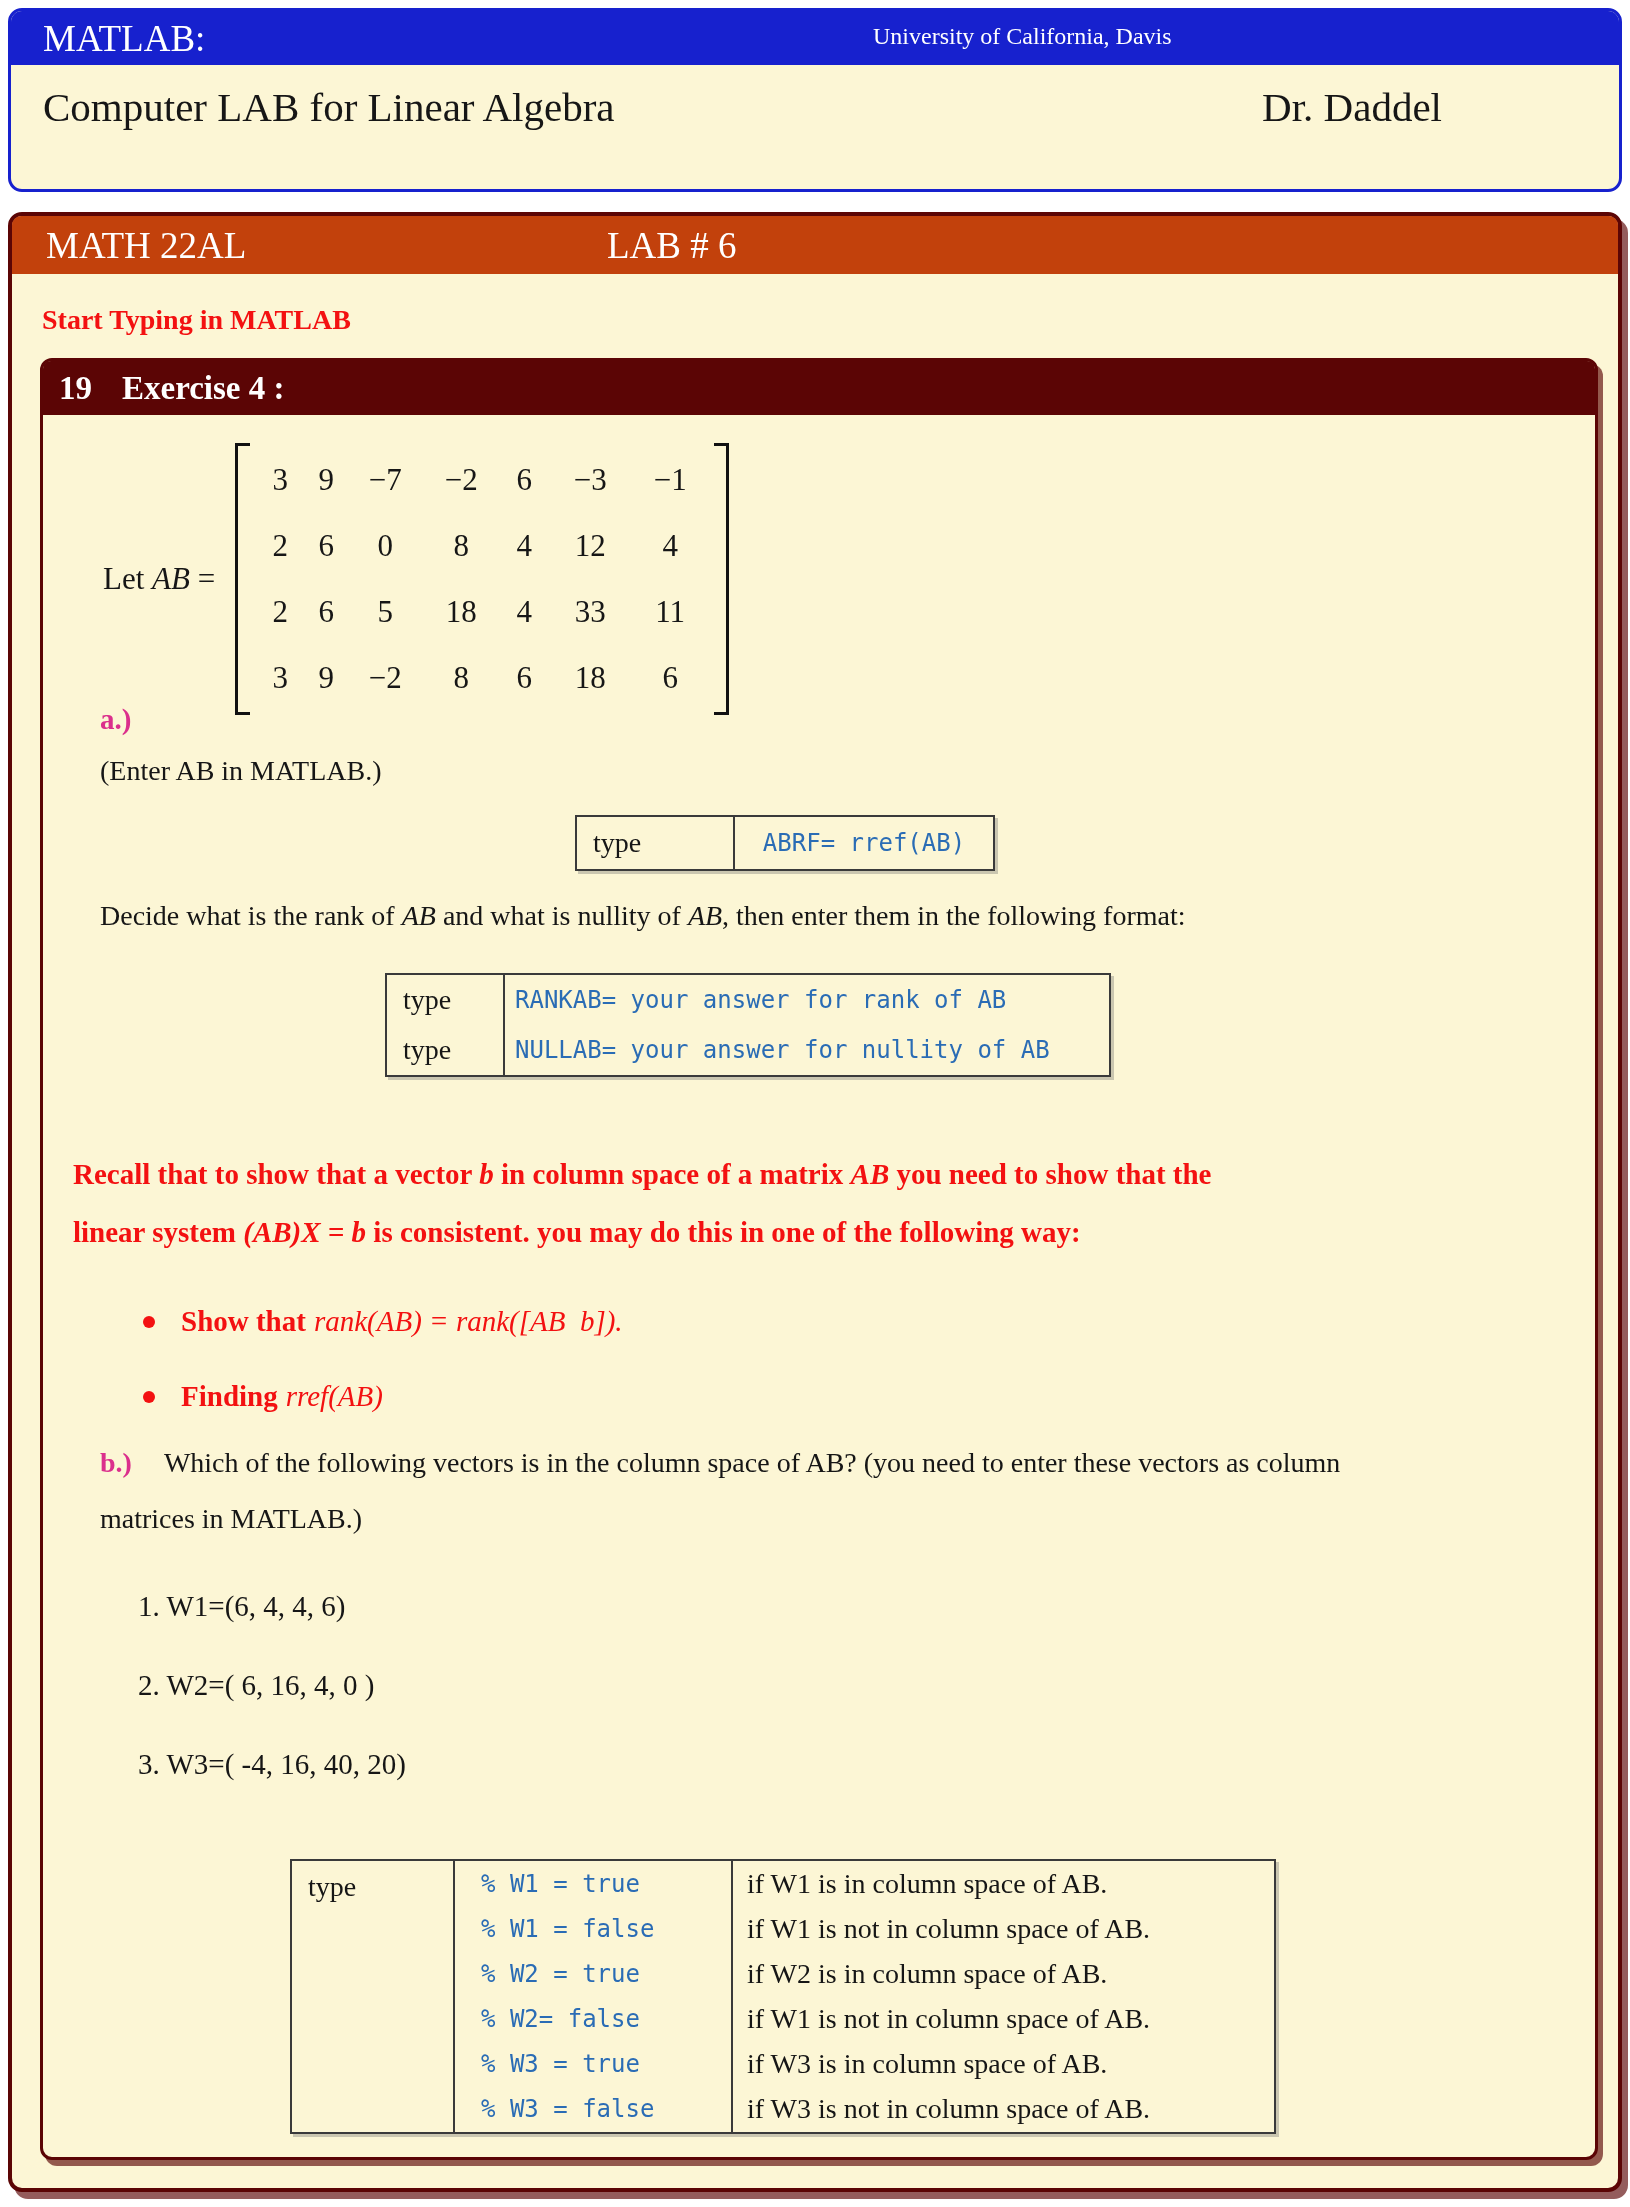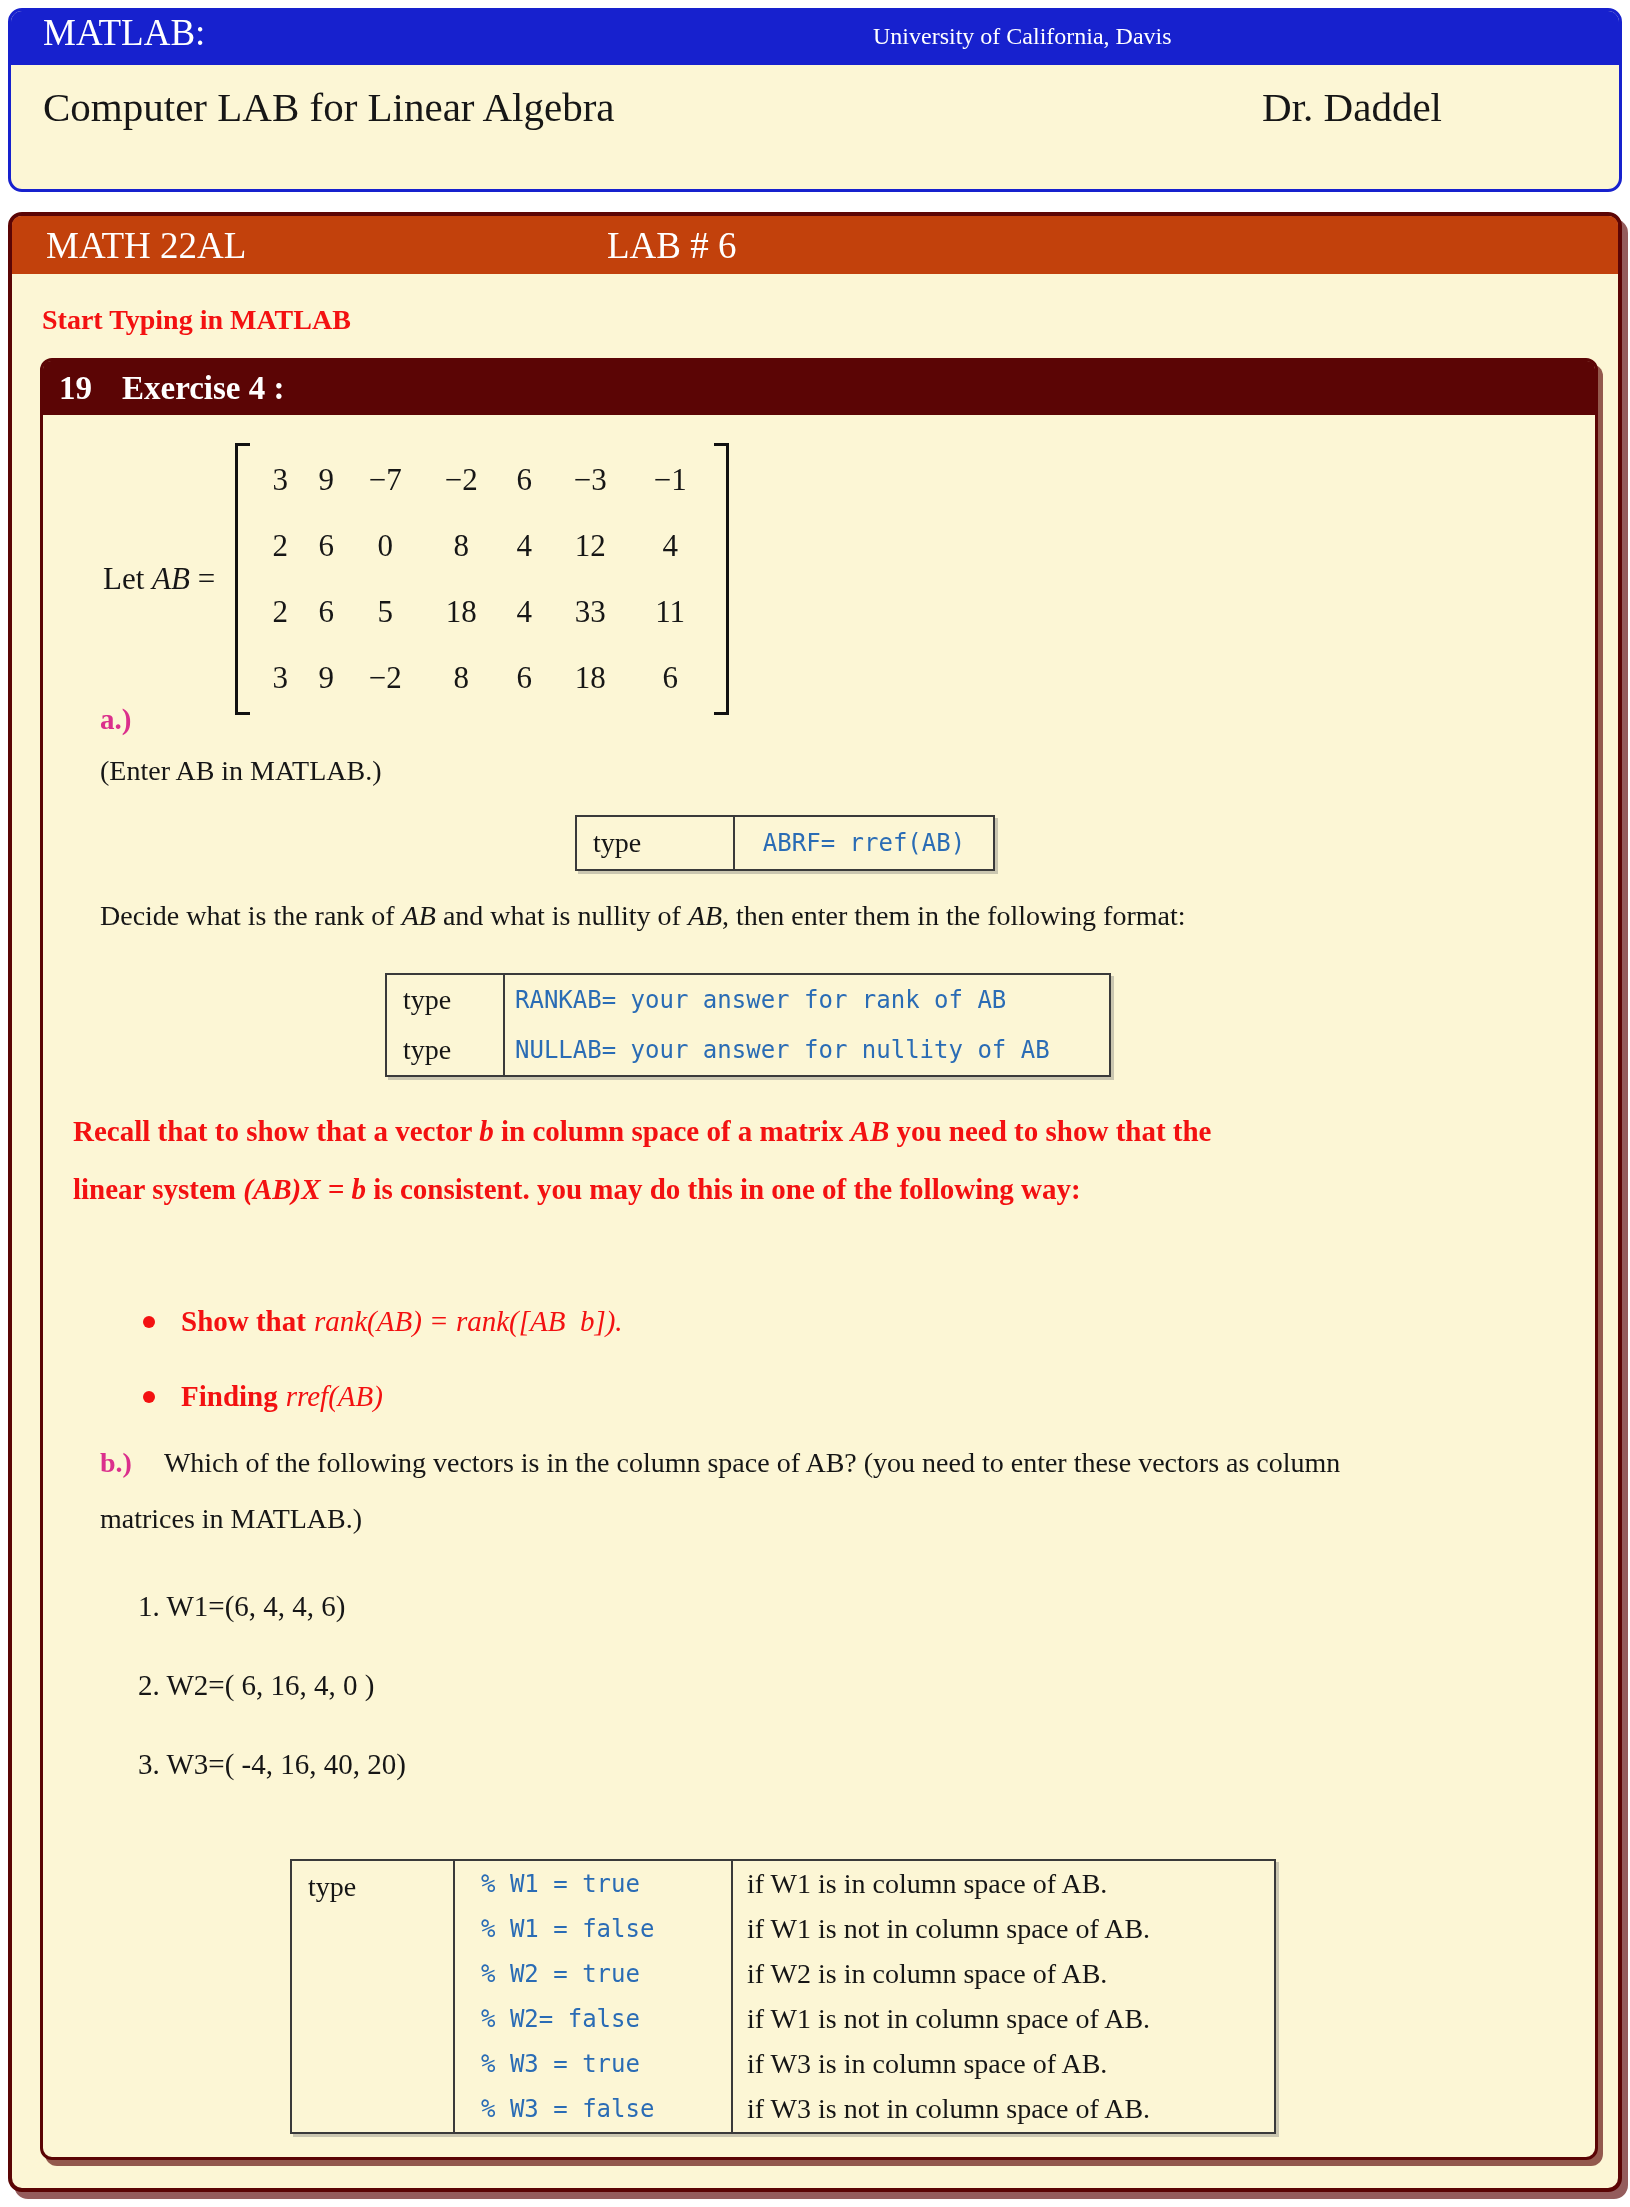--- a/index.html
+++ b/index.html
@@ -11,21 +11,21 @@
   }
   .page { position:absolute; left:0; top:0; width:1630px; height:2207px; background:#ffffff; }
 
   
   .top-box {
     position:absolute; left:8px; top:8px; width:1614px; height:184px;
     border:3px solid #1721CE; border-radius:14px; background:#FCF6D5; overflow:hidden;
   }
   .top-blue {
     position:relative; height:54px; background:#1721CE; color:#ffffff;
-    display:flex; align-items:flex-start;
+    display:flex; align-items:center;
   }
   .matlab-label { margin-left:32px; font-size:37px; }
   .university-label { position:absolute; left:862px; top:12px; font-size:24px; }
   .top-body { position:relative; height:124px; }
   .doc-title { position:absolute; left:32px; top:18px; font-size:41px; }
   .instructor { position:absolute; right:177px; top:18px; font-size:41px; }
 
   
   .main-box {
     position:absolute; left:8px; top:212px; width:1614px; height:1980px;
@@ -91,21 +91,21 @@
 
   .tbl3 { left:247px; top:1444px; width:986px; height:275px; display:flex; }
   .tbl3 .colA { width:163px; border-right:2px solid #3A3A3A; padding:10px 0 0 16px; font-size:28px; }
   .tbl3 .colB { width:278px; border-right:2px solid #3A3A3A; }
   .tbl3 .colC { flex:1; }
   .tbl3 .crow { height:45.1px; display:flex; align-items:center; }
   .tbl3 .colB .crow { padding-left:26px; }
   .tbl3 .colC .crow { padding-left:14px; font-size:28px; }
 
   
-  .recall { position:absolute; left:30px; top:687px; width:1500px; color:#F31111; font-weight:bold; font-size:29px; line-height:58px; }
+  .recall { position:absolute; left:30px; top:730px; width:1500px; color:#F31111; font-weight:bold; font-size:29px; line-height:58px; }
   .bullet { position:absolute; left:100px; color:#F31111; font-size:29px; display:flex; align-items:center;text-align:right; }
   .bullet .dot { width:12px; height:12px; border-radius:50%; background:#F31111; margin-right:26px; flex:none; }
   .bullet .blabel { font-weight:bold; }
   .bullet .bmath { font-style:italic; margin-left:8px; }
 
   .partb-line1 { position:absolute; left:57px; top:1032px; font-size:28px; }
   .partb-line2 { position:absolute; left:57px; top:1088px; font-size:28px; }
   .partb-line1 .pink { margin-right:32px; }
 
   .vec-item { position:absolute; left:95px; font-size:29px; }

